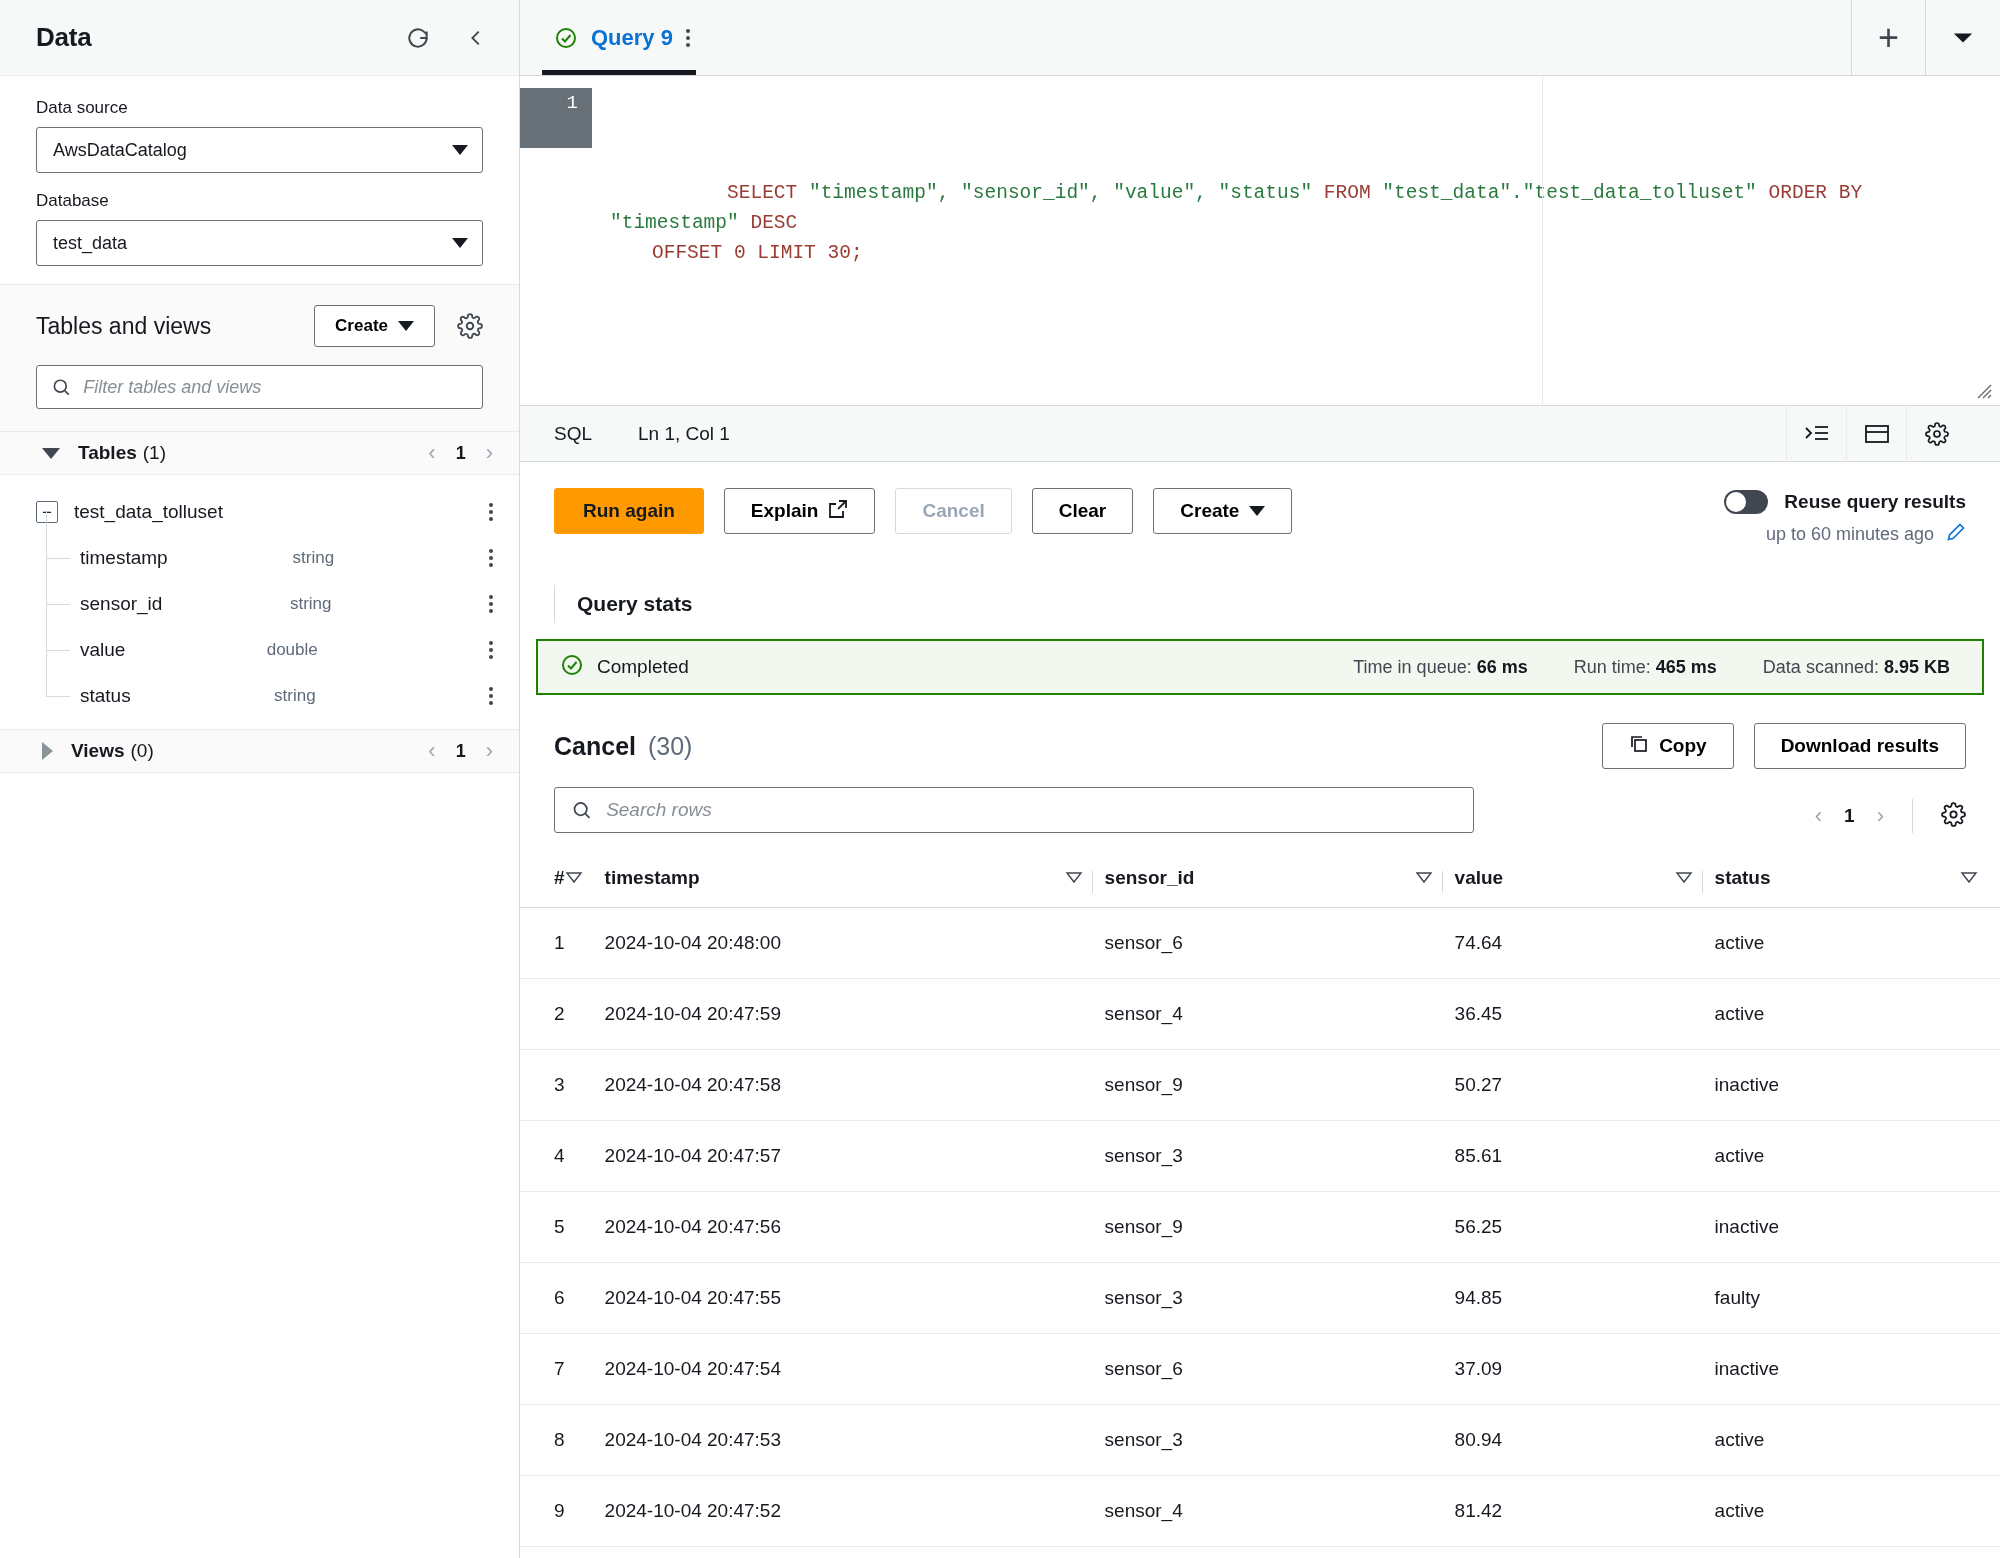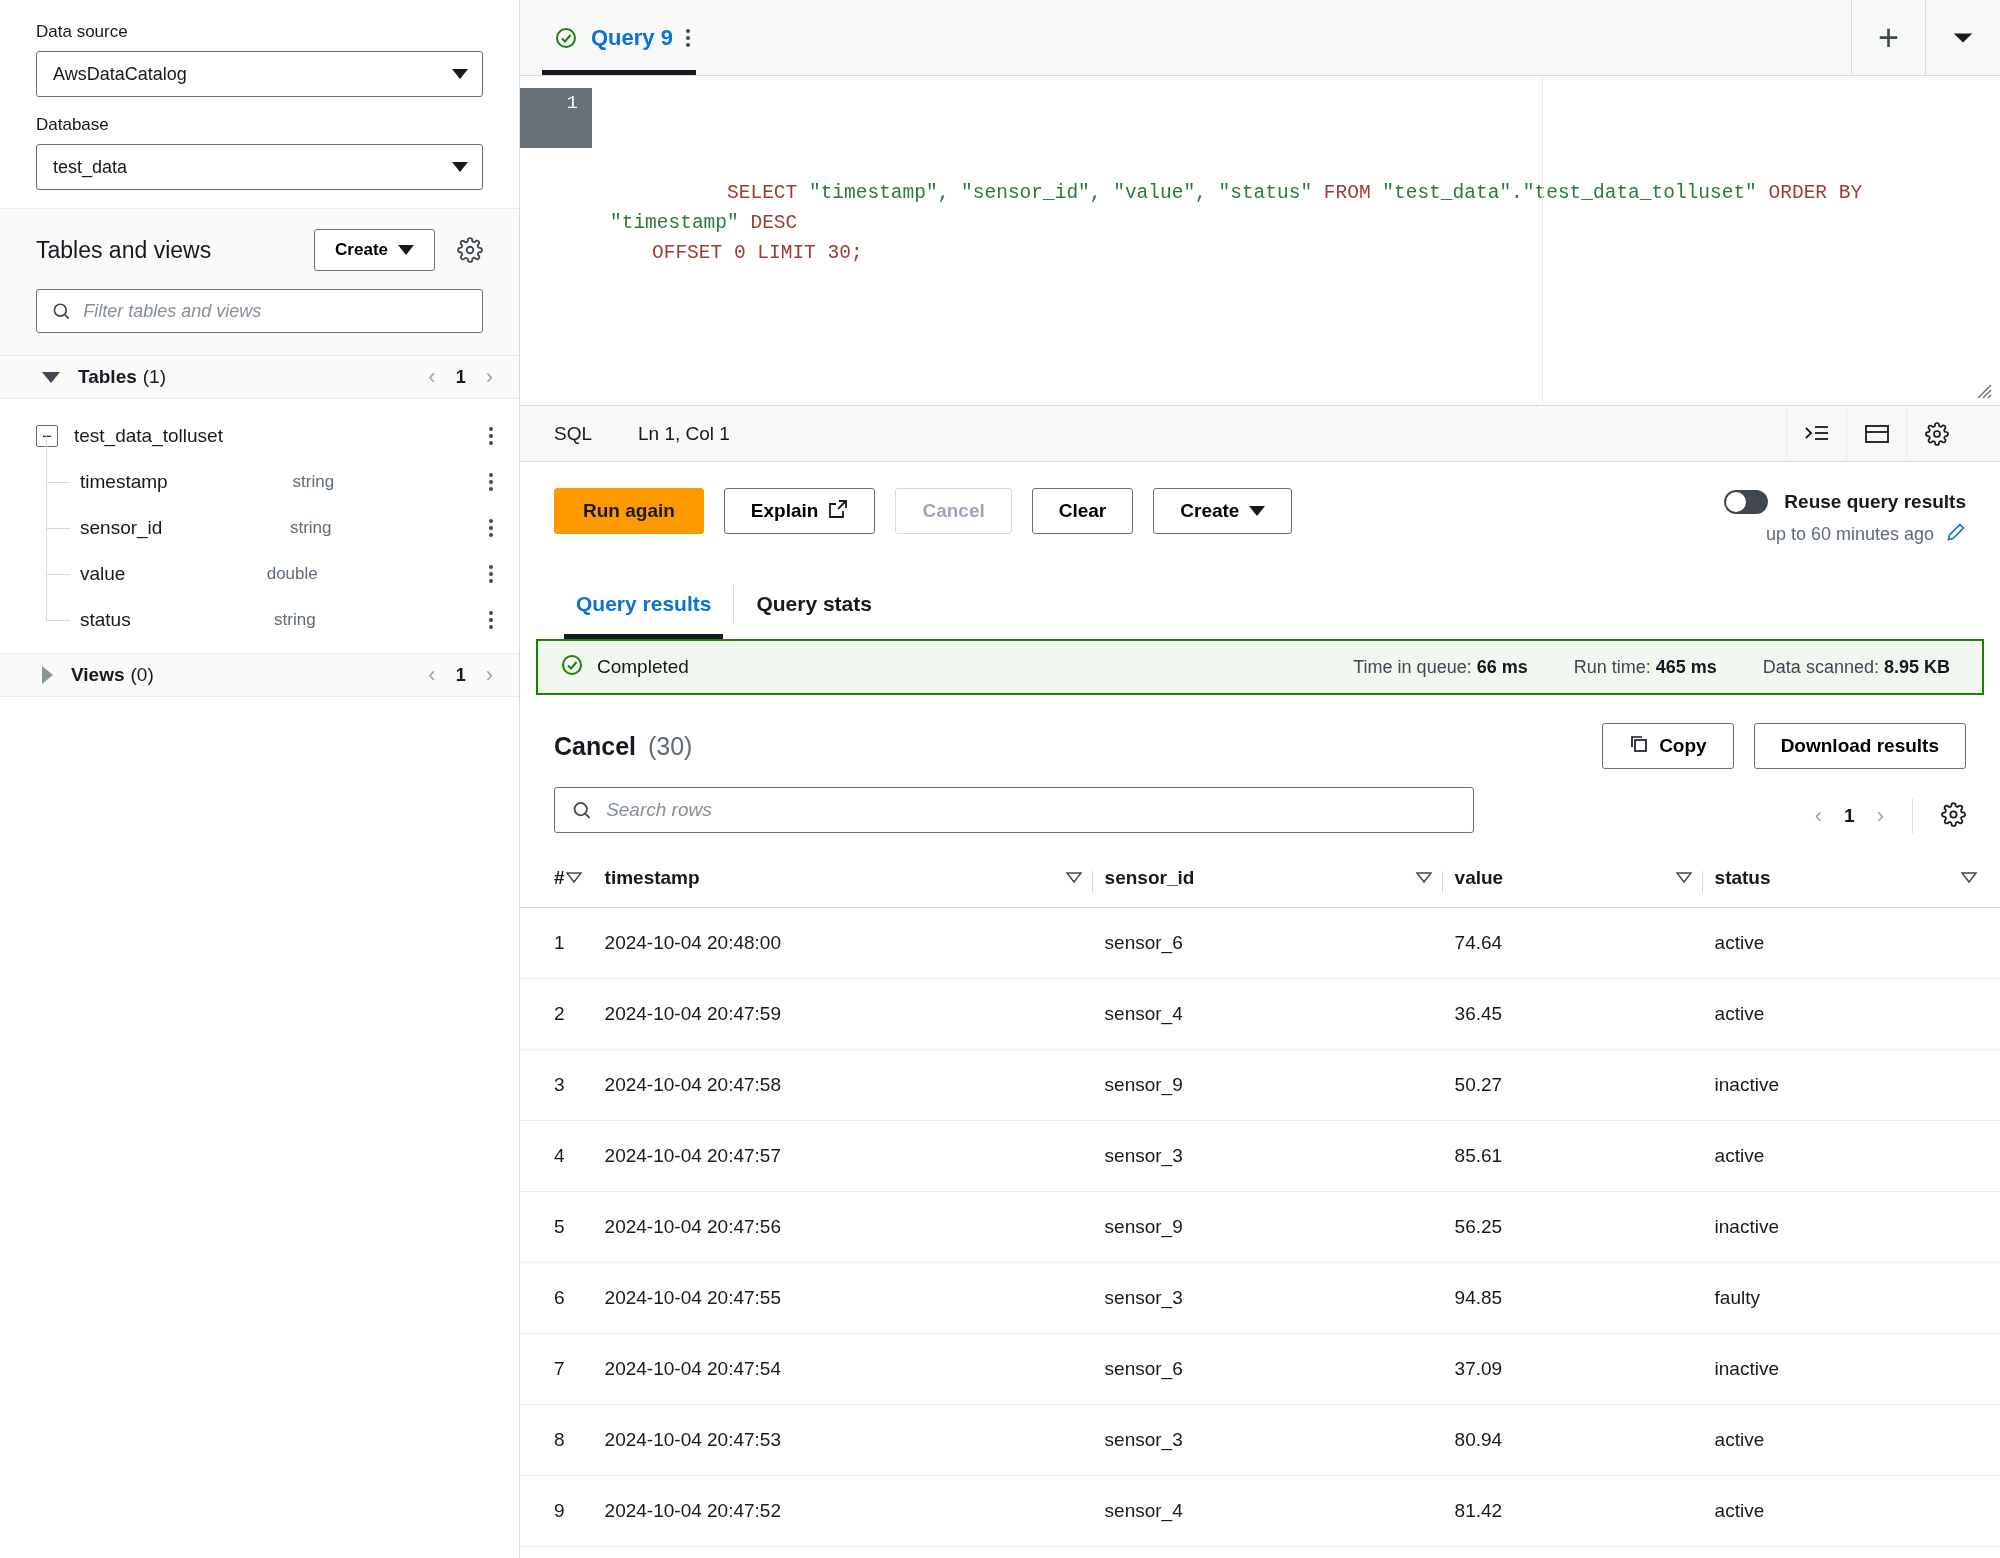--- a/index.html
+++ b/index.html
@@ -198,20 +198,36 @@
   .c-val { width:260px; }
   .c-st  { }
   .col-sep { position:absolute; right:12px; top:16px; bottom:14px; width:1px; background:#d5dbdb;}
 </style>
 </head>
 <body>
 
 <div class="app">
 
   <aside class="sidebar">
+    <div class="sb-header">
+      <div class="sb-title">Data</div>
+      <div class="sb-header-actions">
+        <div class="ico-btn">
+          <svg width="26" height="26" viewBox="0 0 24 24" fill="none" stroke="#414750" stroke-width="1.8">
+            <path d="M20 6v6h-6"></path>
+              <path d="M20 12a8 8 0 1 1-2.6-5.9L20 8.5"></path>
+          </svg>
+        </div>
+        <div class="ico-btn">
+          <svg width="22" height="26" viewBox="0 0 24 24" fill="none" stroke="#414750" stroke-width="2">
+            <polyline points="15 5 8 12 15 19"></polyline>
+          </svg>
+        </div>
+      </div>
+    </div>
 
     <div class="sb-body">
       <div class="field-label">Data source</div>
       <div class="select">
         <span class="val">AwsDataCatalog</span>
         <span class="caret"></span>
       </div>
       <div class="field-label">Database</div>
       <div class="select">
         <span class="val">test_data</span>
@@ -424,21 +440,20 @@
           <span>
             <svg width="20" height="20" viewBox="0 0 20 20" fill="none" stroke="#0972d3" stroke-width="1.6">
               <path d="M14 2.5l3.5 3.5L7 16.5 2.5 17.5 3.5 13z"></path>
             </svg>
           </span>
         </div>
       </div>
     </div>
 
     <div class="restabs">
-      <div class="rtab active">Query results</div>
       <span class="rtab-div"></span>
       <div class="rtab inactive">Query stats</div>
     </div>
 
     <div class="completed-bar">
       <div class="comp-left">
         <span>
           <svg width="24" height="24" viewBox="0 0 24 24" fill="none" stroke="#1d8102" stroke-width="2">
             <circle cx="12" cy="12" r="9"></circle>
               <polyline points="8 12.5 11 15.5 16.5 9"></polyline>

